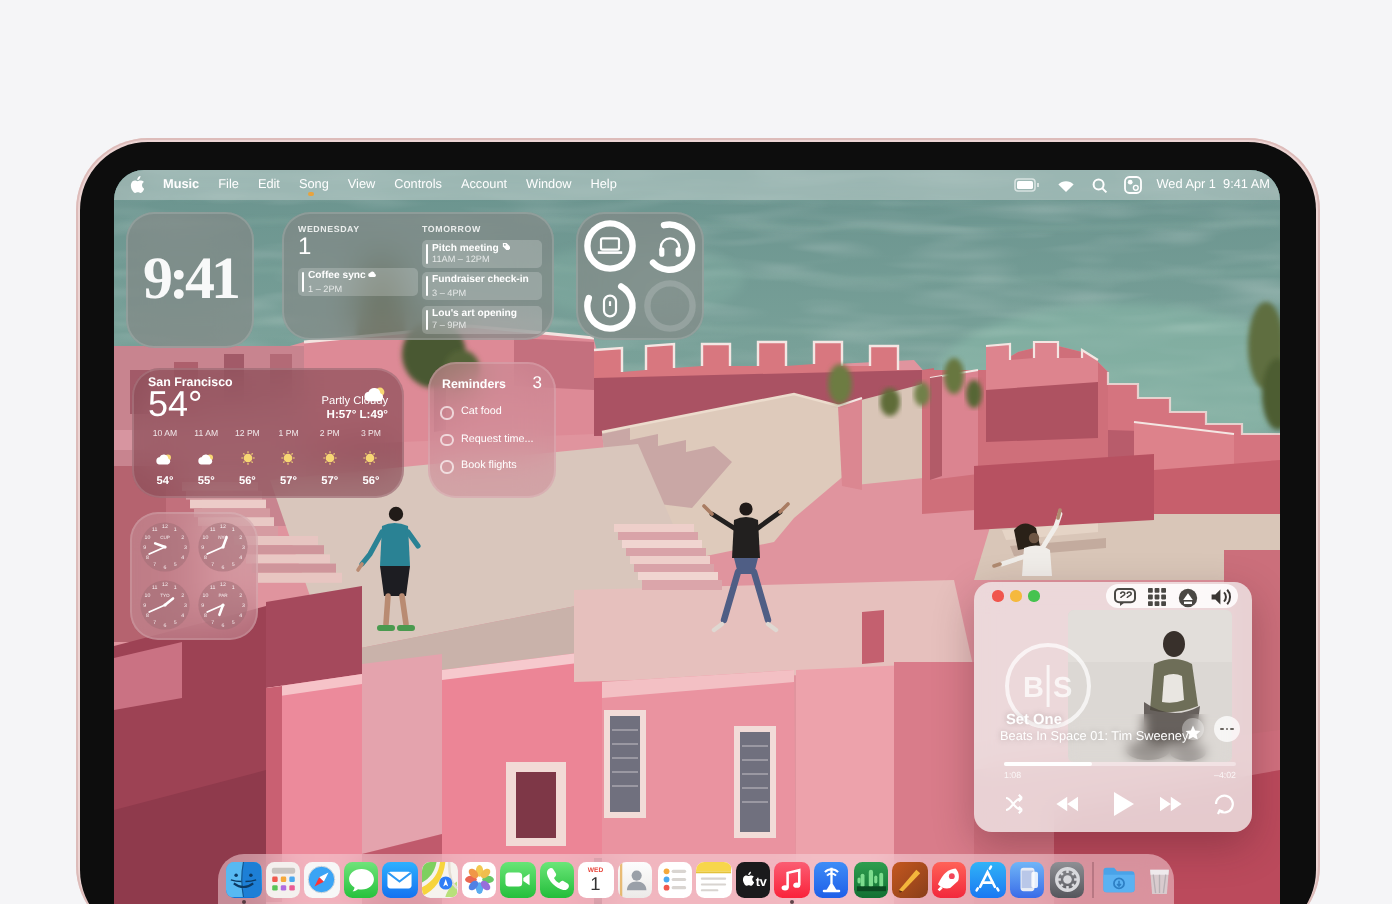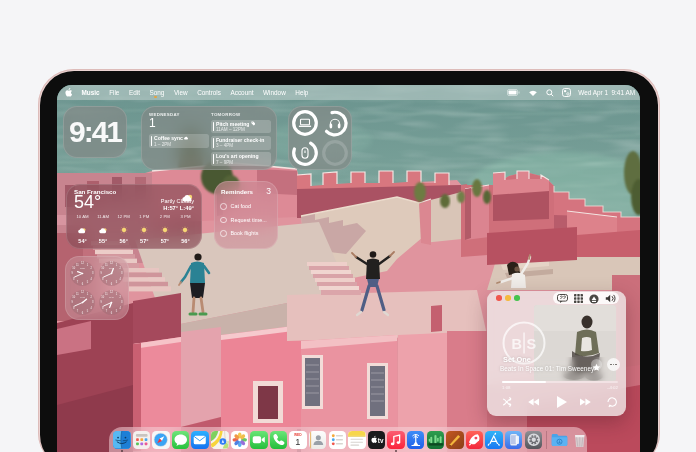--- a/index.html
+++ b/index.html
@@ -16,21 +16,21 @@
   #menubar { position:absolute; left:0; top:0; width:583px; height:15px;
     background:rgba(226,233,231,0.40); backdrop-filter: blur(10px);
     display:flex; align-items:center; color:#fff; font-size:6.4px; }
   #menubar .apple { margin-left:9px; font-size:8px; line-height:1; }
   #menubar .m { margin-left:9.5px; }
   #menubar .bold { font-weight:bold; }
   #menubar .right { position:absolute; right:5px; top:0; height:15px; display:flex; align-items:center; }
   
   .wg { position:absolute; border-radius:14px; box-shadow: inset 0 0 0 1px rgba(255,255,255,0.14); }
   .dark { background:rgba(131,133,131,0.62); backdrop-filter: blur(9px); }
-  #wClock { left:6px; top:21px; width:64px; height:52px; display:flex; align-items:center; justify-content:center; }
+  #wClock { left:6px; top:21px; width:64px; height:68px; display:flex; align-items:center; justify-content:center;font-family:Liberation Serif, serif; }
   #wClock .t { color:rgba(255,255,255,0.95); font-size:30px; font-weight:bold; letter-spacing:-2px; }
   #wCal { left:84px; top:21px; width:136px; height:64px; color:#fff; }
   #wBatt { left:231px; top:21px; width:64px; height:64px; }
   #wWeather { left:9px; top:99px; width:136px; height:65px;
     background:rgba(135,75,85,0.66); backdrop-filter: blur(9px); color:#fff; }
   #wRem { left:157px; top:96px; width:64px; height:68px;
     background:rgba(205,140,152,0.60); backdrop-filter: blur(9px); color:#fff; }
   #wClocks { left:8px; top:171px; width:64px; height:64px;
     background:rgba(200,150,158,0.50); backdrop-filter: blur(9px); }
   

